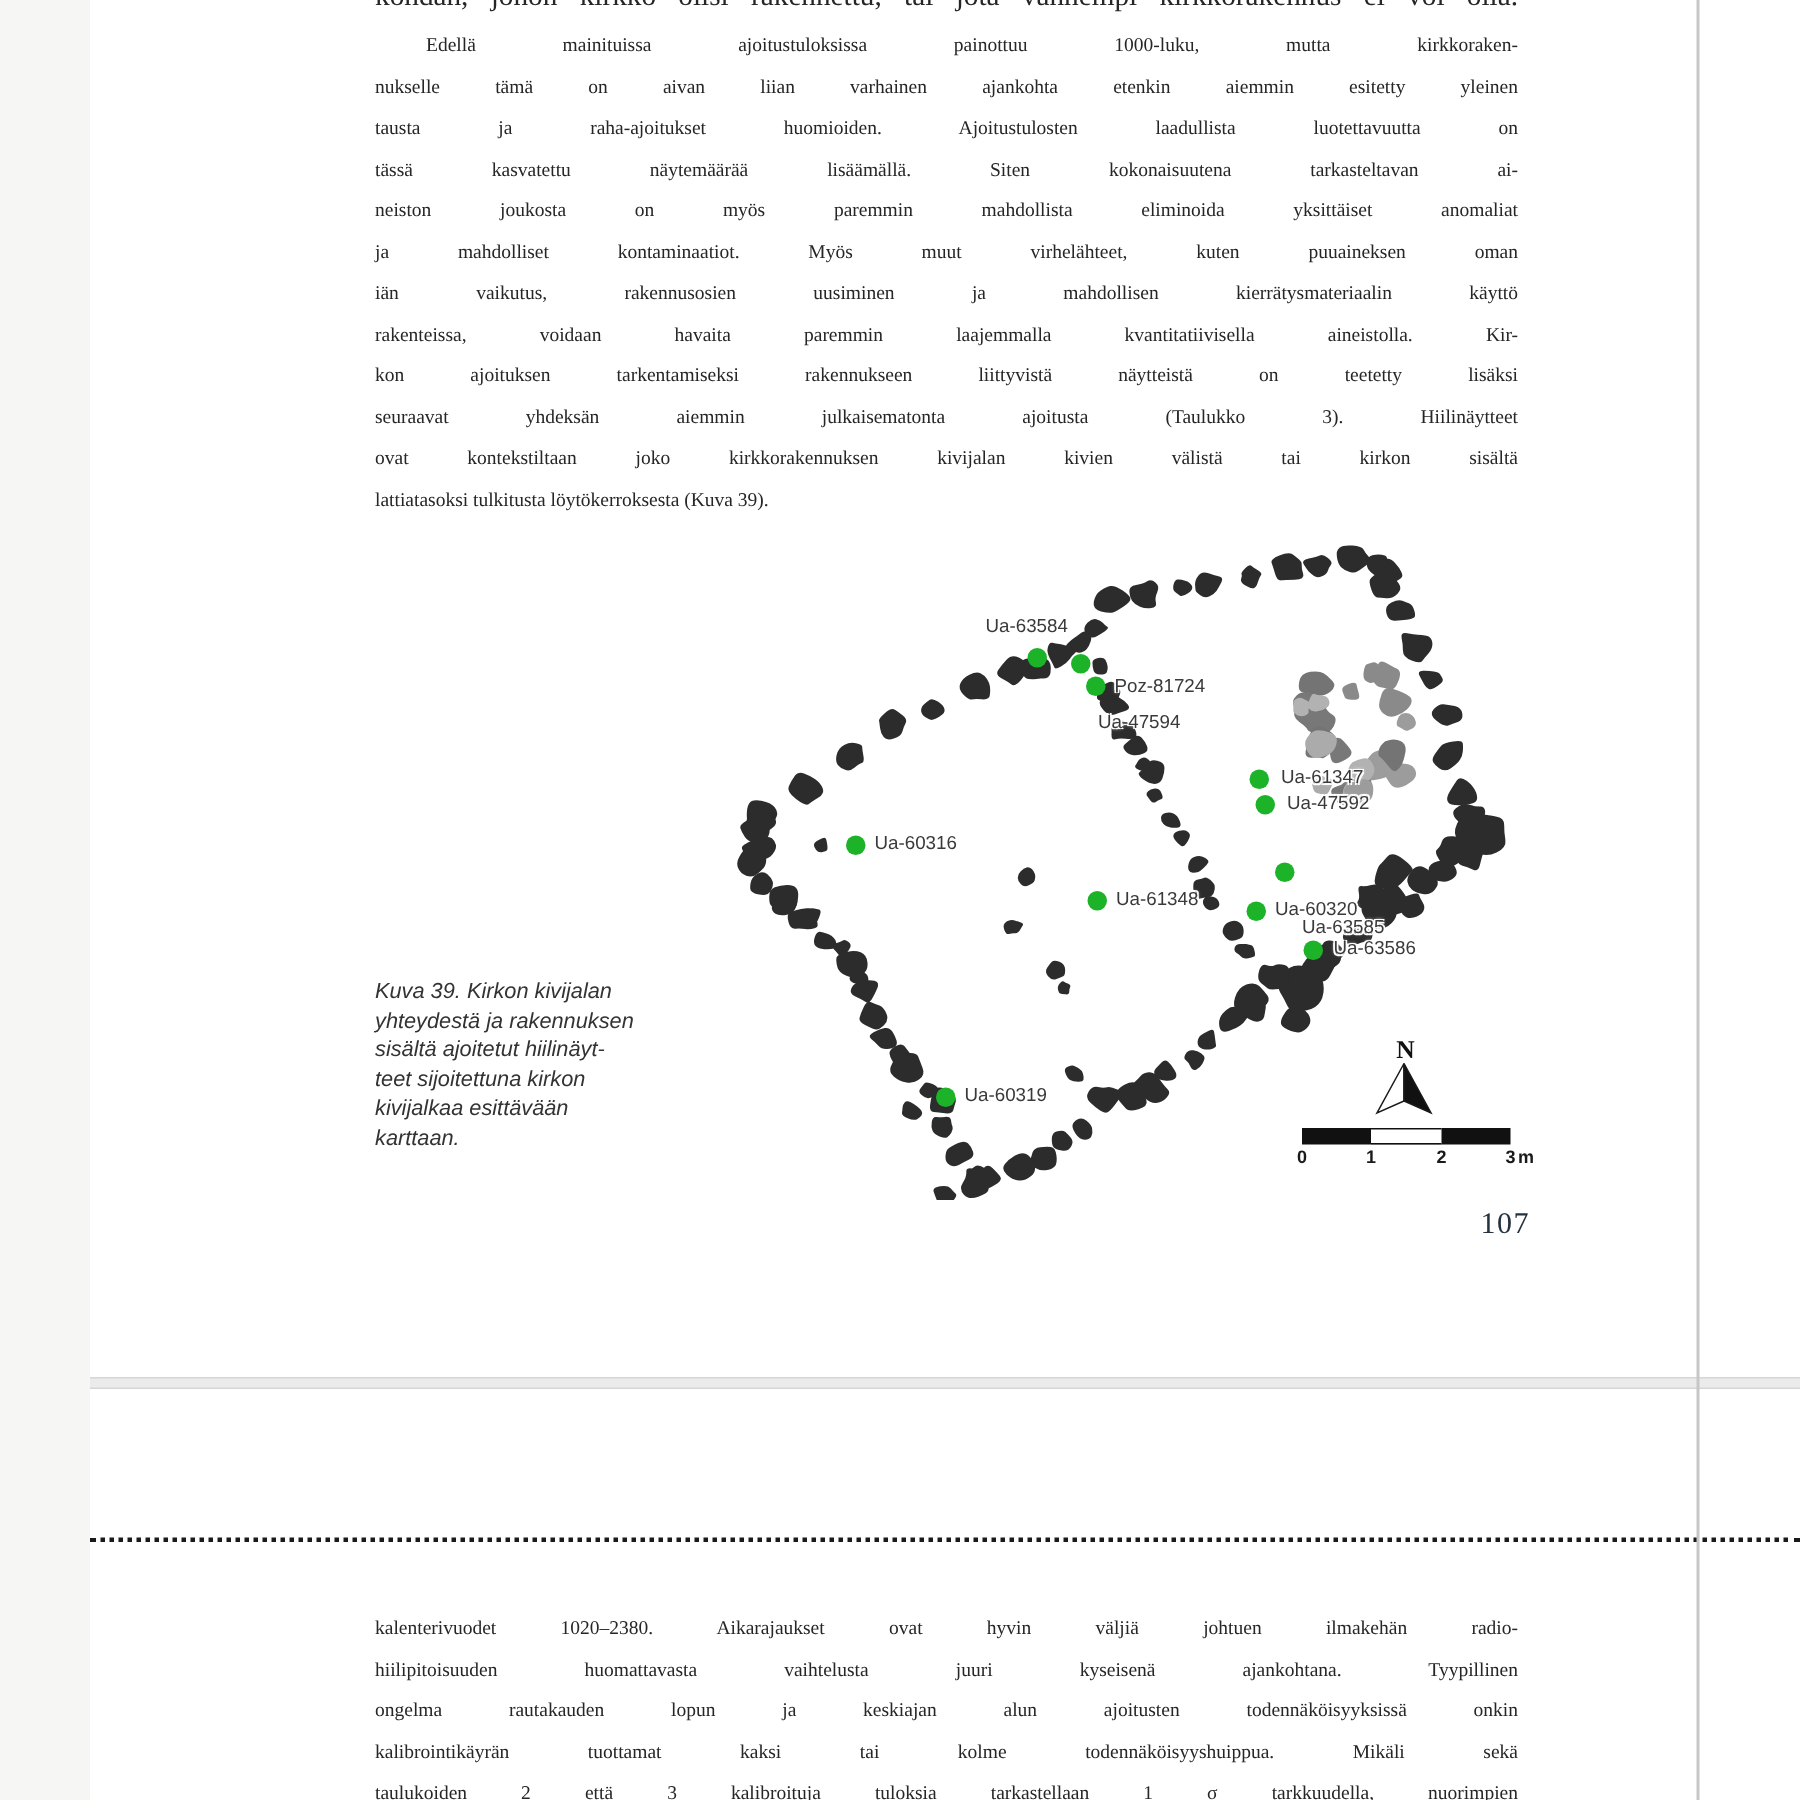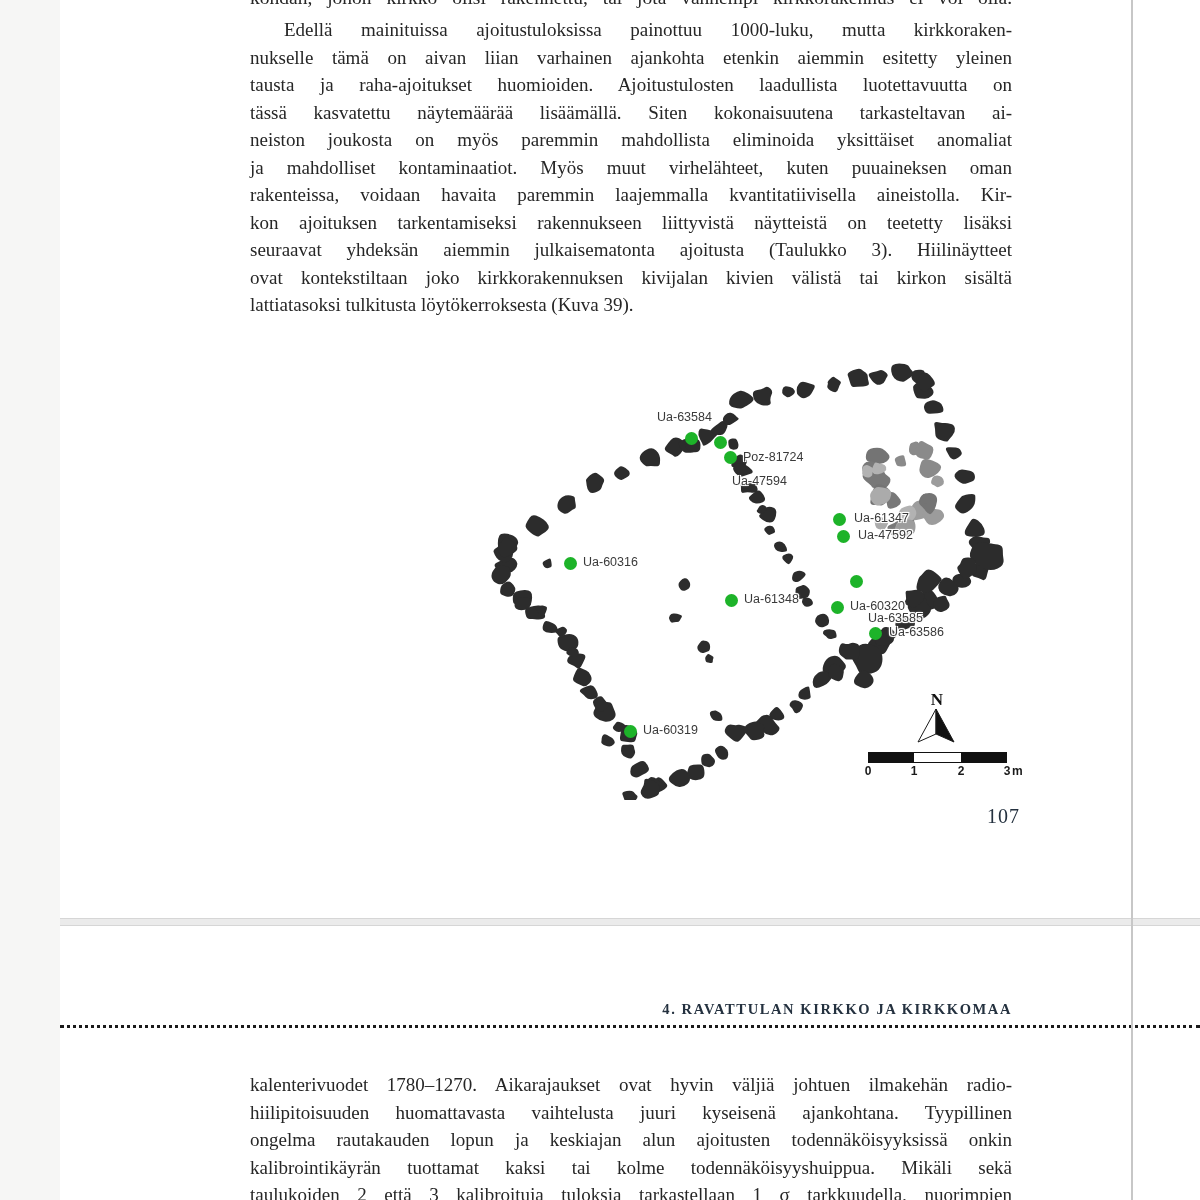--- a/index.html
+++ b/index.html
@@ -7,21 +7,21 @@
           font-family:"Liberation Serif", serif;}
   .gutter{position:absolute;left:0;top:0;width:60px;height:1200px;background:#f6f6f5;border-right:1px solid #ededed;}
   .page{position:absolute;left:60px;background:#ffffff;overflow:hidden;}
   #page1{top:0;width:1071px;height:918px;}
   #page2{top:926px;width:1071px;height:274px;}
   .page-gap{position:absolute;left:60px;top:918px;width:1140px;height:8px;background:#ebebeb;
             border-top:1px solid #d6d6d6;border-bottom:1px solid #d6d6d6;box-sizing:border-box;}
   .page-edge{position:absolute;left:1131px;top:0;width:2px;height:1200px;background:#c7c7c7;}
 
   
-  .textcol{position:absolute;left:190px;width:762px;color:#262626;font-size:19px;line-height:27.5px;}
+  .textcol{position:absolute;left:190px;width:762px;color:#262626;font-size:13px;line-height:27.5px;}
   .jl{text-align:justify;text-align-last:justify;white-space:normal;height:27.5px;overflow:visible;}
   .jl-last{text-align:left;text-align-last:left;}
   .jl-indent{padding-left:34px;box-sizing:border-box;}
   .cutline{position:absolute;left:190px;top:-16px;width:762px;color:#262626;font-size:19.5px;line-height:27.5px;
            text-align:justify;text-align-last:justify;height:27.5px;}
 
   
   #figure{position:absolute;left:420px;top:360px;width:580px;height:440px;}
   #map-svg{position:absolute;left:0;top:0;}
   .sample-dot{position:absolute;width:13px;height:13px;border-radius:50%;}
@@ -61,20 +61,21 @@
 
     <div class="cutline">kohdan, johon kirkko olisi rakennettu, tai jota vanhempi kirkkorakennus ei voi olla.</div>
 
     <div class="textcol" style="top:16px;">
       <div class="jl jl-indent">Edellä mainituissa ajoitustuloksissa painottuu 1000-luku, mutta kirkkoraken-</div>
       <div class="jl">nukselle tämä on aivan liian varhainen ajankohta etenkin aiemmin esitetty yleinen</div>
       <div class="jl">tausta ja raha-ajoitukset huomioiden. Ajoitustulosten laadullista luotettavuutta on</div>
       <div class="jl">tässä kasvatettu näytemäärää lisäämällä. Siten kokonaisuutena tarkasteltavan ai-</div>
       <div class="jl">neiston joukosta on myös paremmin mahdollista eliminoida yksittäiset anomaliat</div>
       <div class="jl">ja mahdolliset kontaminaatiot. Myös muut virhelähteet, kuten puuaineksen oman</div>
+      <div class="jl">iän vaikutus, rakennusosien uusiminen ja mahdollisen kierrätysmateriaalin käyttö</div>
       <div class="jl">rakenteissa, voidaan havaita paremmin laajemmalla kvantitatiivisella aineistolla. Kir-</div>
       <div class="jl">kon ajoituksen tarkentamiseksi rakennukseen liittyvistä näytteistä on teetetty lisäksi</div>
       <div class="jl">seuraavat yhdeksän aiemmin julkaisematonta ajoitusta (Taulukko 3). Hiilinäytteet</div>
       <div class="jl">ovat kontekstiltaan joko kirkkorakennuksen kivijalan kivien välistä tai kirkon sisältä</div>
       <div class="jl jl-last">lattiatasoksi tulkitusta löytökerroksesta (Kuva 39).</div>
     </div>
 
     <div id="figure">
       <svg id="map-svg" width="580" height="440" viewBox="0 0 580 440">
           <path d="M434.2,165.6 Q433.7,172.2 431.6,173.2 Q429.5,174.2 425.7,175.9 Q421.9,177.7 417.1,177.3 Q412.2,176.8 408.9,171.7 Q405.5,166.6 409.8,164.9 Q414.1,163.3 417.7,160.7 Q421.3,158.1 426.2,156.7 Q431.0,155.3 432.9,157.2 Q434.7,159.0 434.2,165.6 Z" fill="#787878"></path>
@@ -239,31 +240,38 @@
         <div class="sample-dot" style="left: 244.5px; top: 233.5px; background: rgb(29, 179, 41);"></div>
         <div class="sample-label" style="left: 264px; top: 232px;">Ua-61348</div>
         <div class="sample-dot" style="left: 350.5px; top: 240.5px; background: rgb(29, 179, 41);"></div>
         <div class="sample-label" style="left: 370px; top: 239px;">Ua-60320</div>
         <div class="sample-dot" style="left: 388.5px; top: 266.5px; background: rgb(29, 179, 41);"></div>
         <div class="sample-label" style="left: 409px; top: 265px;">Ua-63586</div>
         <div class="sample-dot" style="left: 143.5px; top: 364.5px; background: rgb(29, 179, 41);"></div>
         <div class="sample-label" style="left: 163px; top: 363px;">Ua-60319</div>
       </div>
 
+    <div id="caption">
+      <div>Kuva 39. Kirkon kivijalan</div>
+      <div>yhteydestä ja rakennuksen</div>
+      <div>sisältä ajoitetut hiilinäyt-</div>
+      <div>teet sijoitettuna kirkon</div>
+      <div>kivijalkaa esittävään</div>
+      <div>karttaan.</div>
+    </div>
 
     <div id="pagenum">107</div>
   </div>
 
   <div class="page-gap"></div>
 
   <div class="page" id="page2">
-    <div id="running-header">4. RAVATTULAN KIRKKO JA KIRKKOMAA</div>
 
     <div class="textcol">
-      <div class="jl">kalenterivuodet 1780–1270. Aikarajaukset ovat hyvin väljiä johtuen ilmakehän radio-</div>
+      <div class="jl">kalenterivuodet 1020–2380. Aikarajaukset ovat hyvin väljiä johtuen ilmakehän radio-</div>
       <div class="jl">hiilipitoisuuden huomattavasta vaihtelusta juuri kyseisenä ajankohtana. Tyypillinen</div>
       <div class="jl">ongelma rautakauden lopun ja keskiajan alun ajoitusten todennäköisyyksissä onkin</div>
       <div class="jl">kalibrointikäyrän tuottamat kaksi tai kolme todennäköisyyshuippua. Mikäli sekä</div>
       <div class="jl">taulukoiden 2 että 3 kalibroituja tuloksia tarkastellaan 1 σ tarkkuudella, nuorimpien</div>
     </div>
   </div>
 
   <div class="dotted-rule"></div>
   <div class="page-edge"></div>
 </div>

